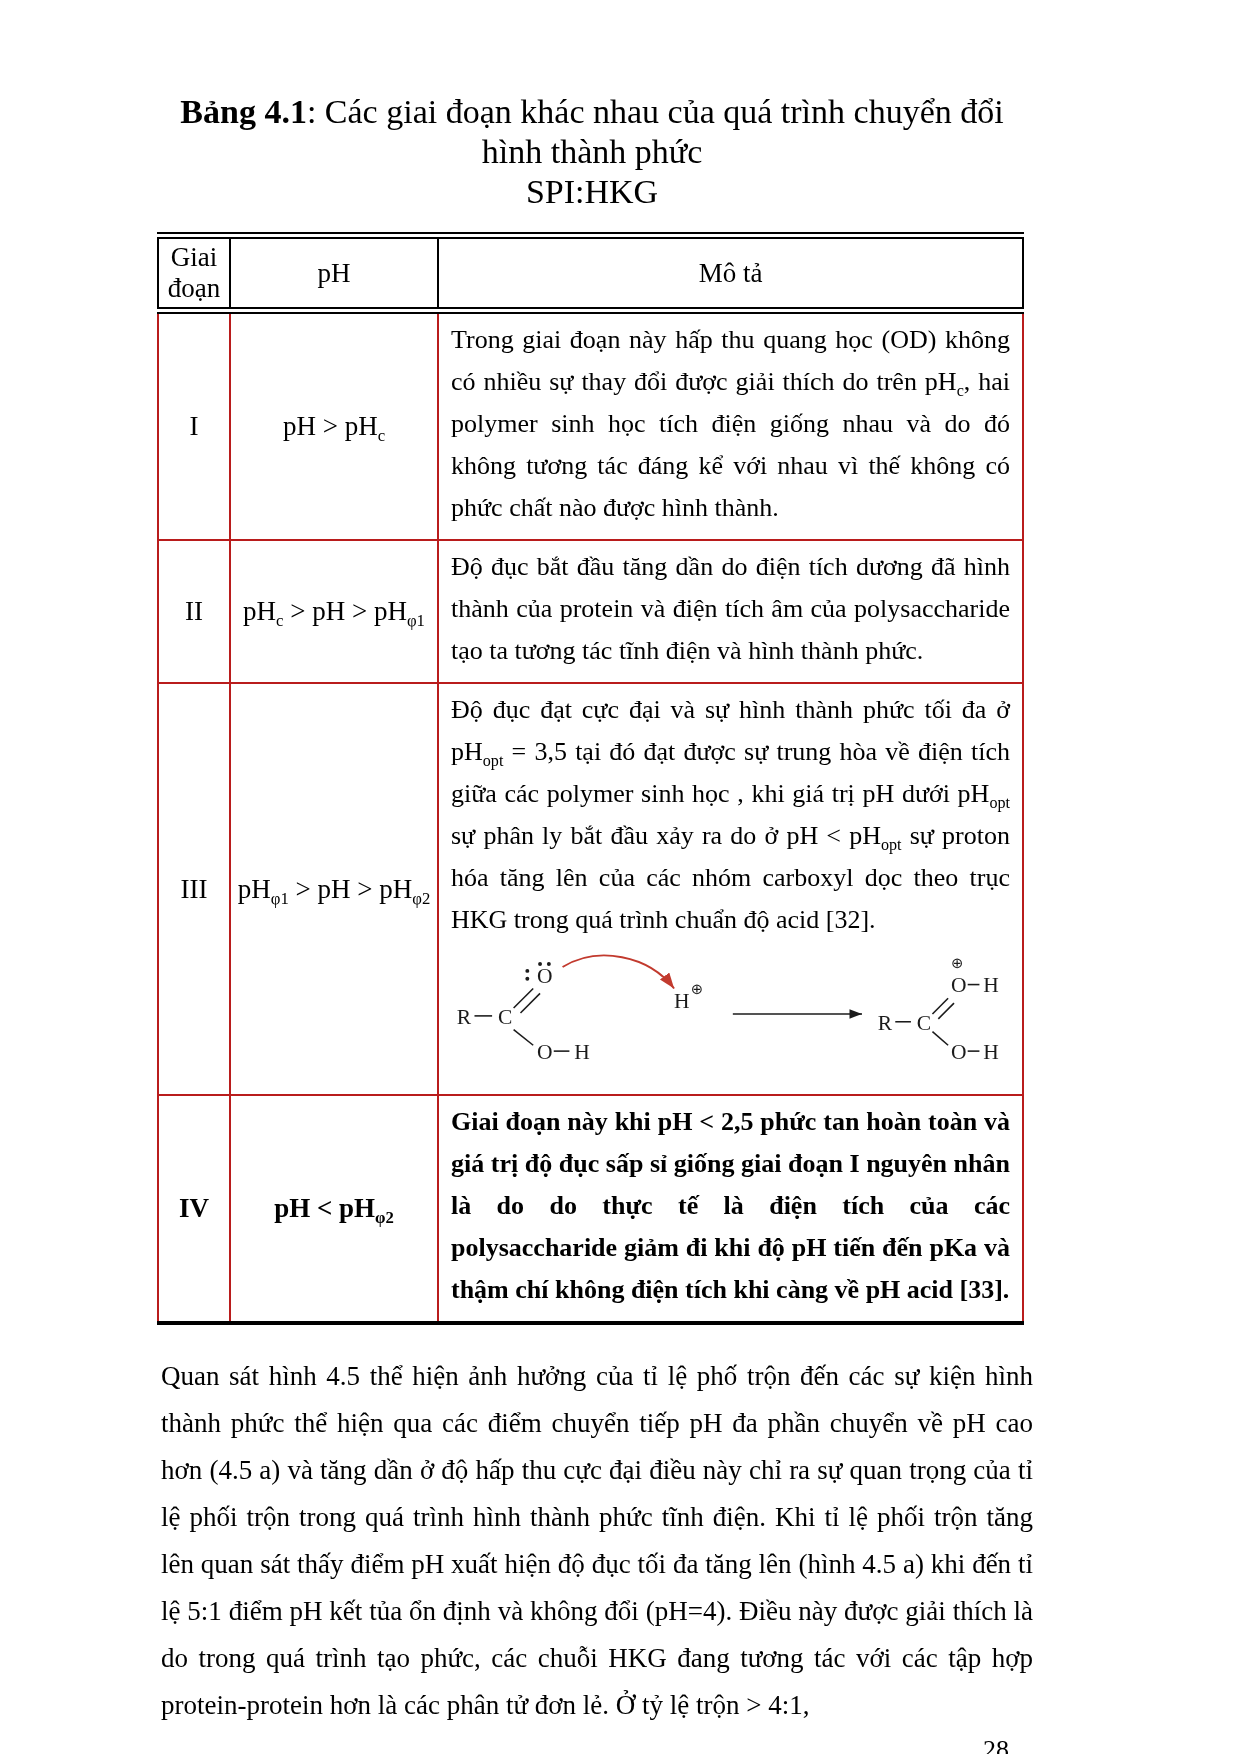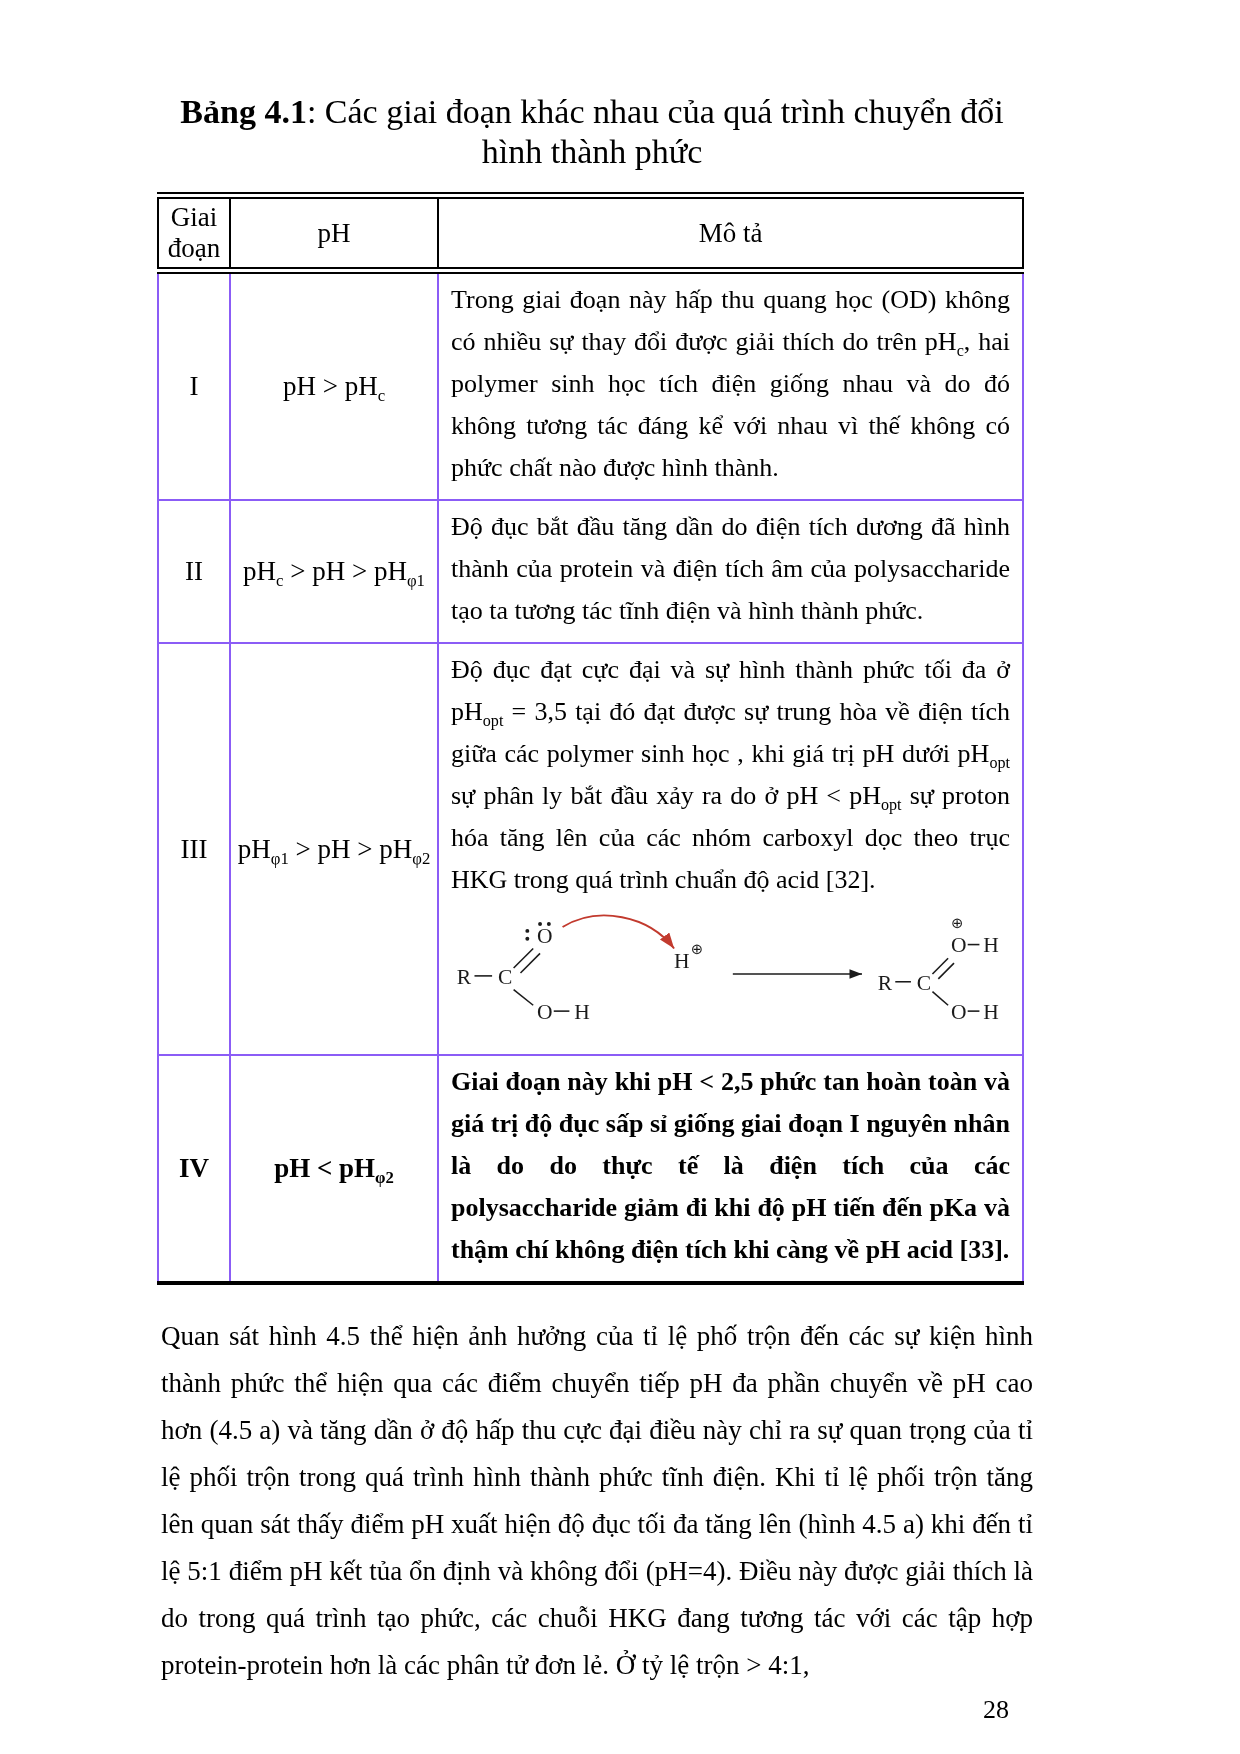--- a/index.html
+++ b/index.html
@@ -30,21 +30,21 @@
     border:2px solid #000;
     border-top:7px double #000;
     border-bottom:7px double #000;
     font-weight:normal;
     font-size:27px;
     line-height:31px;
     padding:3px 2px;
     text-align:center;
     vertical-align:middle;
   }
-  table.stages-table tbody td { border:2px solid #8b5cf6; }
+  table.stages-table tbody td { border:2px solid #b91c1c; }
   table.stages-table tbody tr:last-child td { border-bottom:4px solid #000;font-weight:bold; }
 
   .stage-cell, .ph-cell {
     text-align:center;
     vertical-align:middle;
     font-size:27px;
   }
   .desc-cell {
     vertical-align:top;
     font-size:26px;
@@ -78,20 +78,21 @@
   }
 </style>
 </head>
 <body>
 
 <div class="page">
   <div class="content">
 
     <div class="caption">
       <span class="caption-bold">Bảng 4.1</span><span>: Các giai đoạn khác nhau của quá trình chuyển đổi hình thành phức</span>
+      <div>SPI:HKG</div>
     </div>
 
     <table class="stages-table">
       <colgroup>
           <col class="c1">
           <col class="c2">
           <col class="c3">
         </colgroup>
       <thead>
         <tr>

